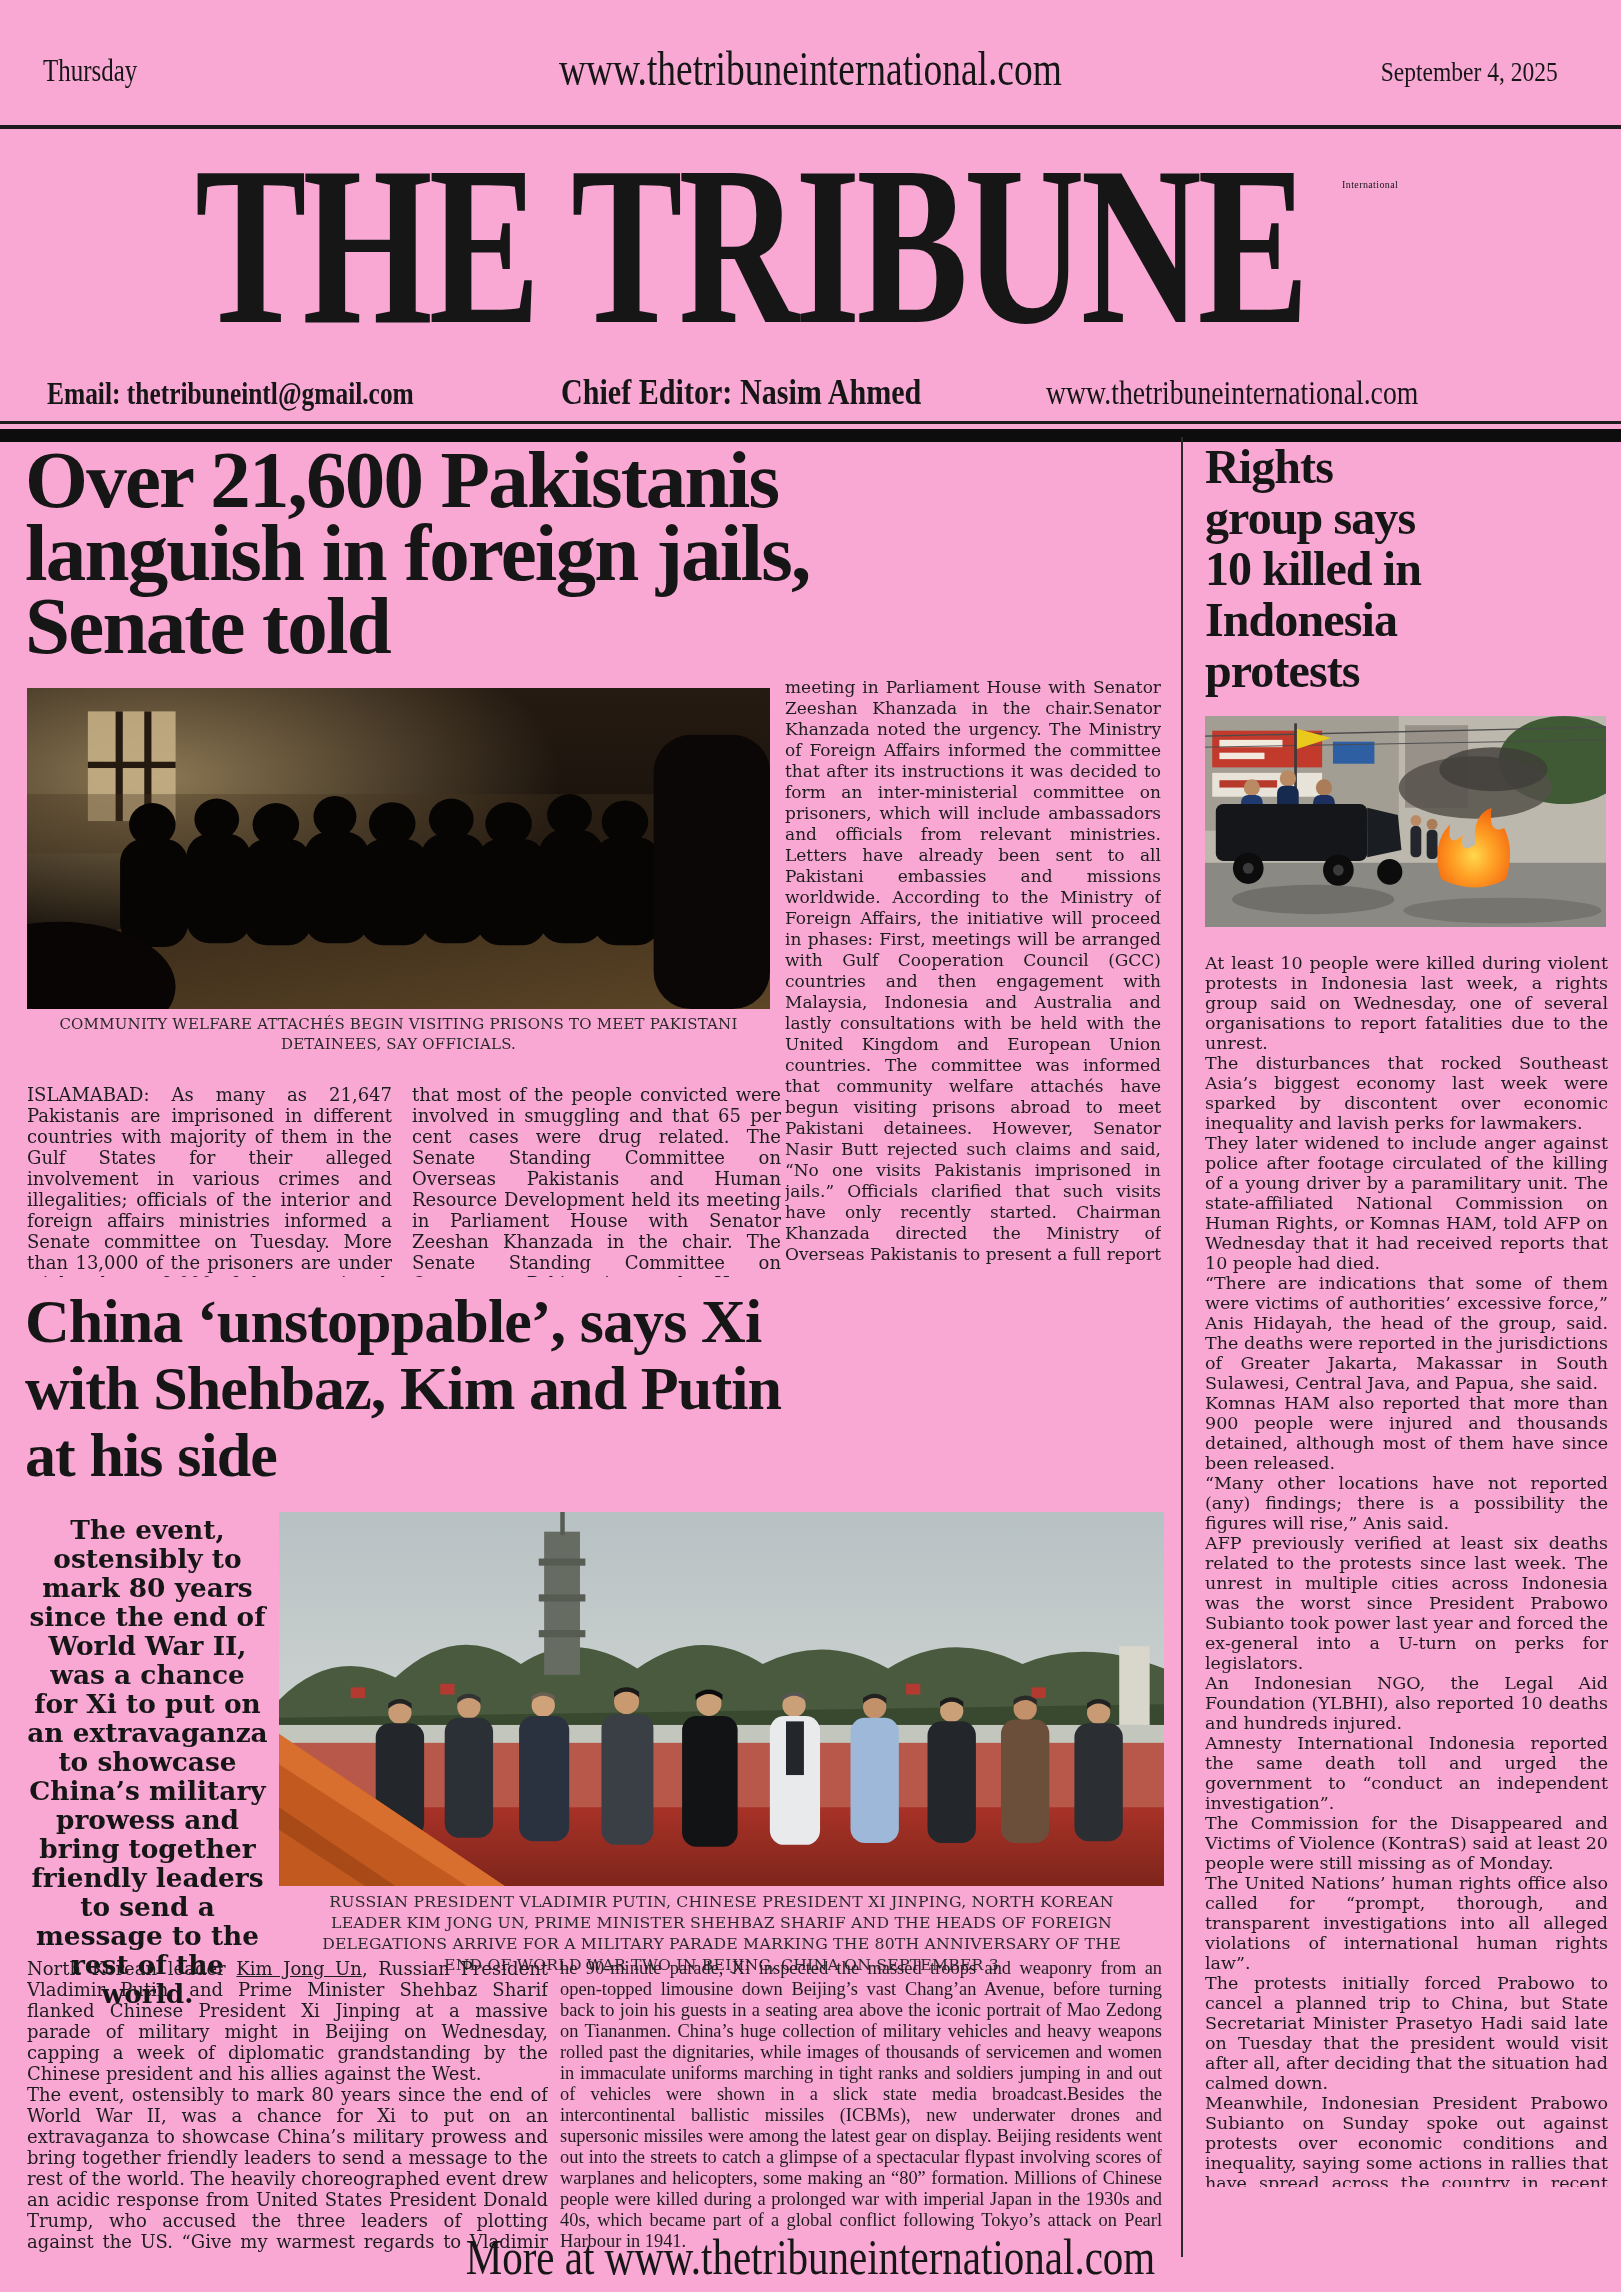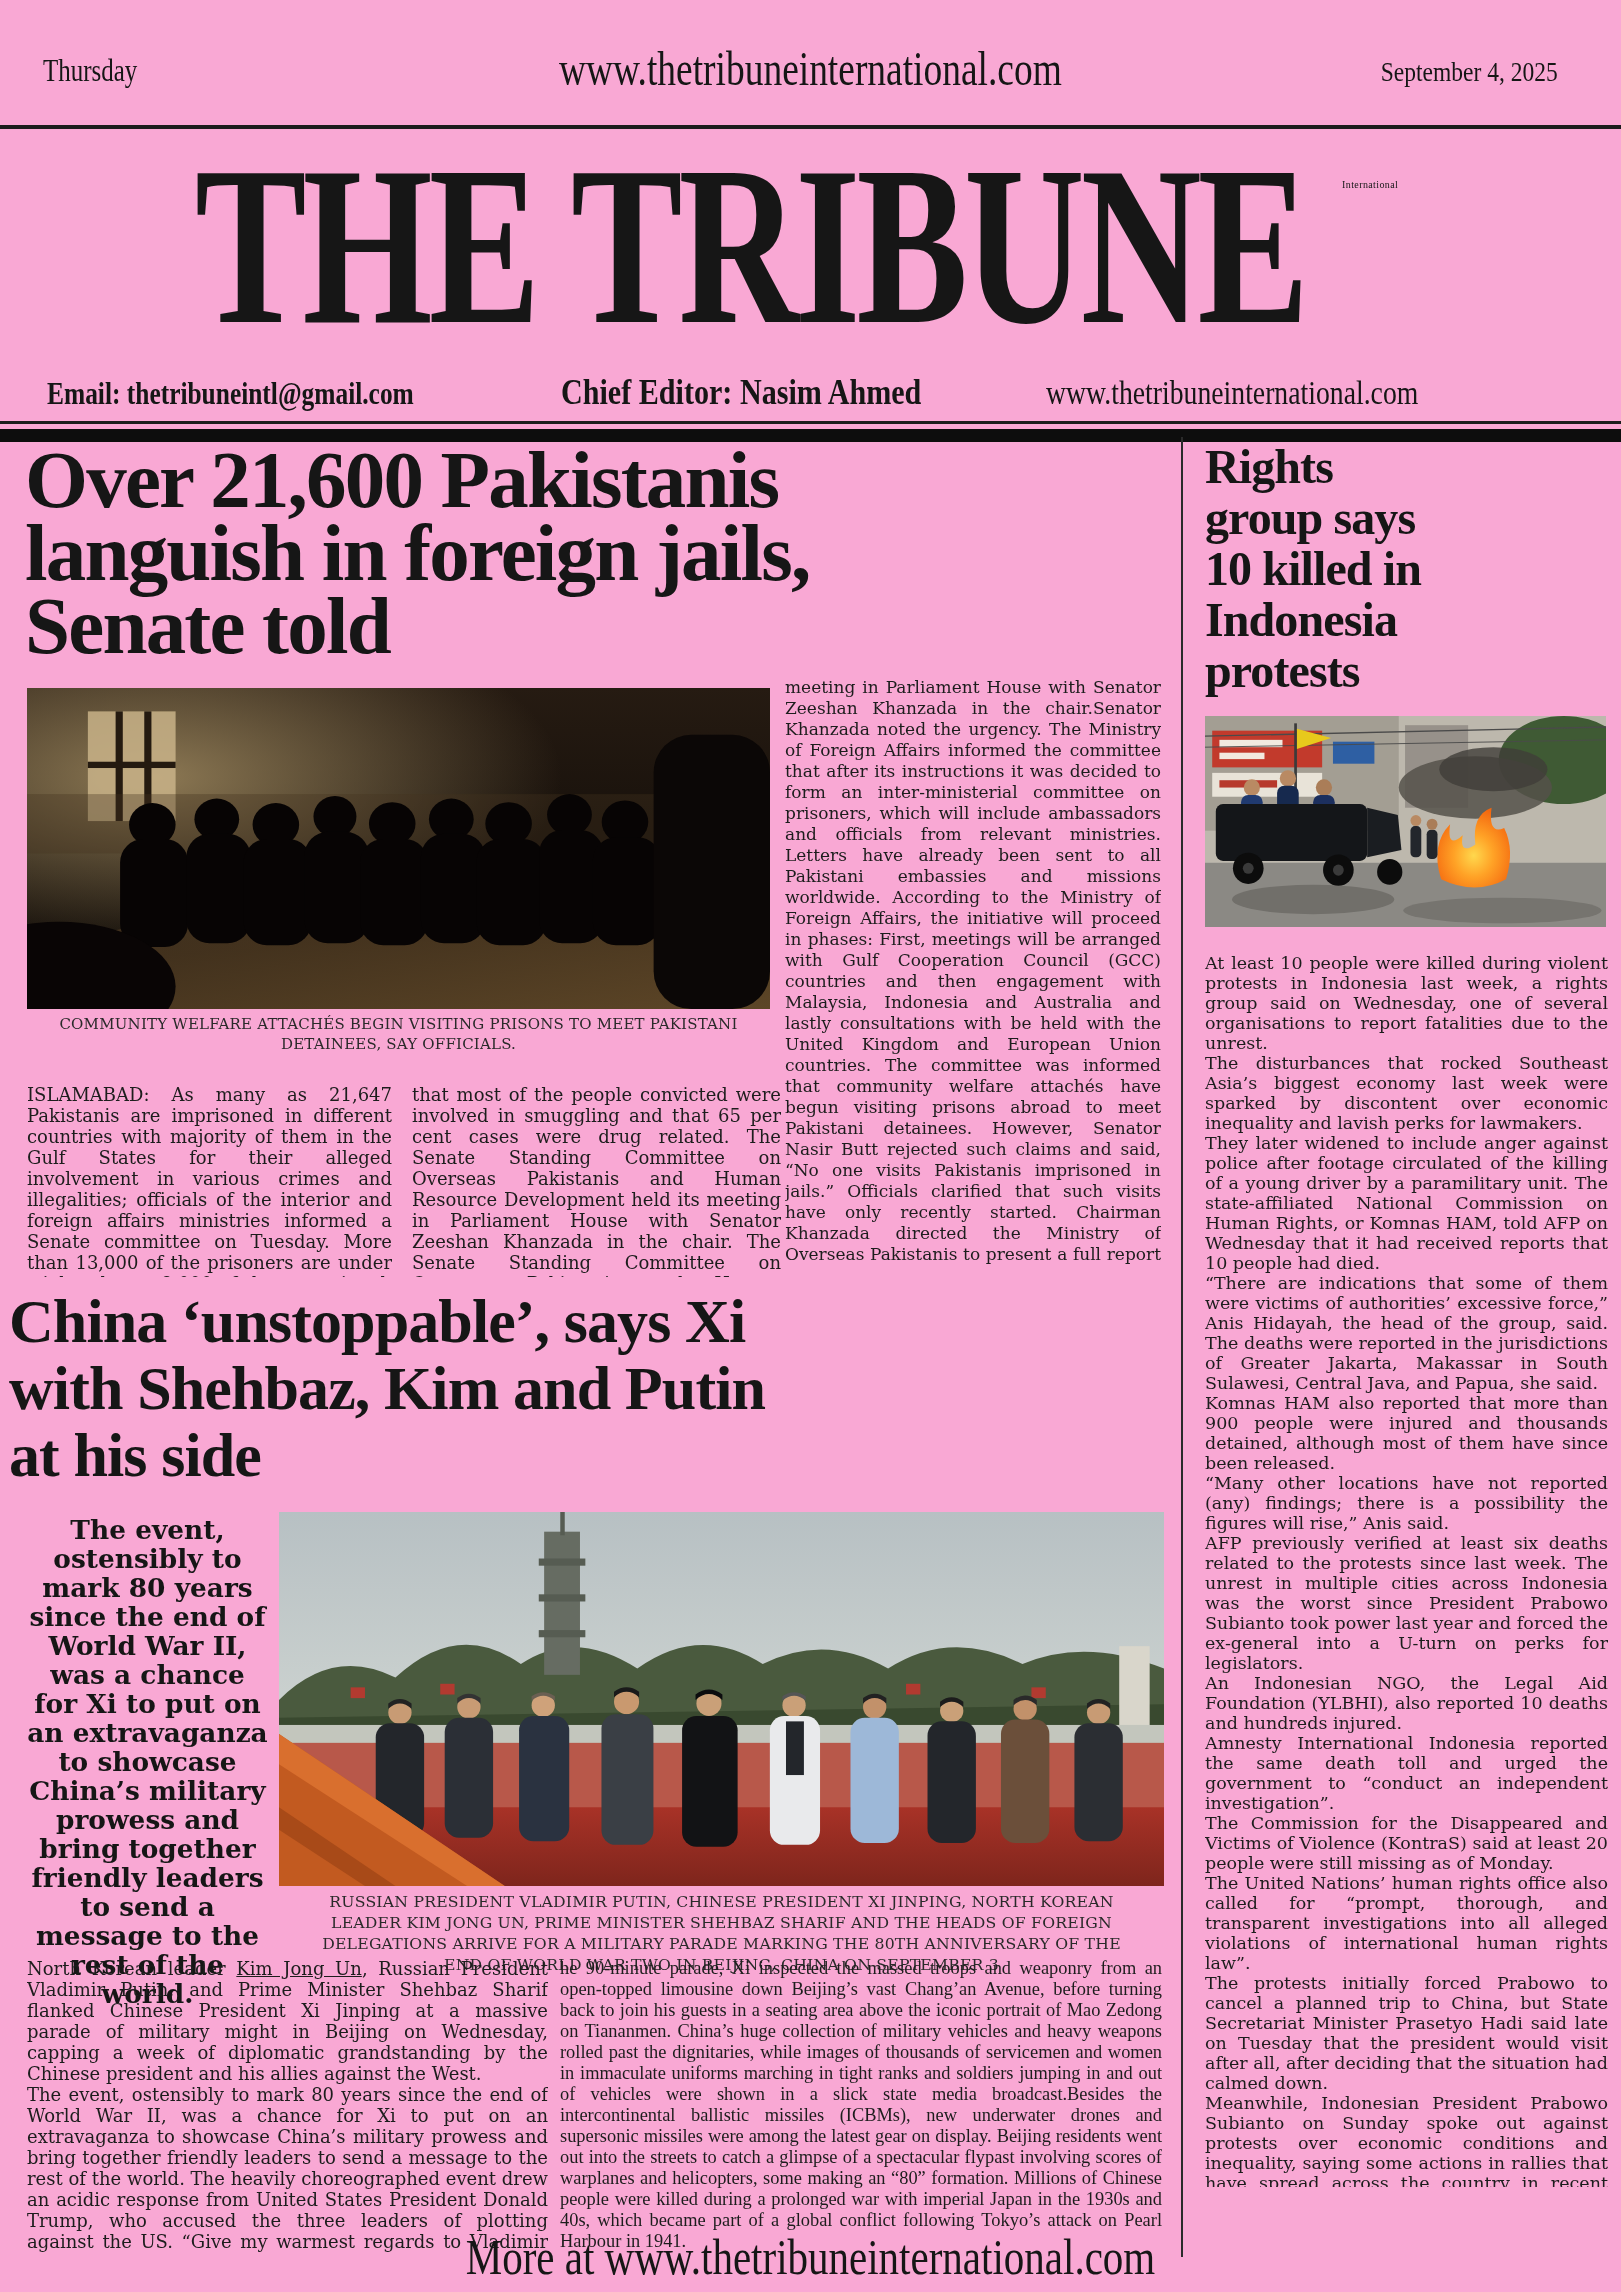--- a/index.html
+++ b/index.html
@@ -29,21 +29,21 @@
   .contact .editor{position:absolute;left:561px;top:1.8px;font-size:35px;font-weight:bold;}
   .contact .editor .cx{transform:scaleX(.86);transform-origin:left center;}
   .contact .site{position:absolute;left:1046px;top:3.6px;font-size:33px;}
   .contact .site .cx{transform:scaleX(.84);transform-origin:left center;}
   .rule-thin{top:421px;left:0;width:1621px;height:2.7px;background:#1c1c1c;}
   .rule-thick{top:429px;left:0;width:1621px;height:13.4px;background:#0d0d0d;}
 
   
   .h1{top:444px;left:25px;width:1142px;font-weight:bold;font-size:81px;line-height:73px;
       letter-spacing:-1.8px;white-space:pre-line;}
-  .h2{top:1288px;left:9px;width:1142px;font-weight:bold;font-size:62px;line-height:67px;
+  .h2{top:1288px;left:25px;width:1142px;font-weight:bold;font-size:62px;line-height:67px;
       letter-spacing:-0.9px;white-space:pre-line;}
   .h-side{top:441px;left:1205px;width:405px;font-weight:bold;font-size:48px;line-height:51px;
       letter-spacing:-0.9px;white-space:pre-line;}
 
   .photo{display:block;}
   .lead-photo{top:688px;left:27px;width:743px;height:321px;}
   .lead-caption{top:1015px;left:27px;width:743px;text-align:center;font-size:15px;
       line-height:19.7px;color:#2a2a2a;letter-spacing:0.2px;}
   .colbody{font-size:18px;line-height:21px;text-align:justify;color:#1d1d1d;}
   .col1{top:1084px;left:27px;width:365px;height:193px;overflow:hidden;}

